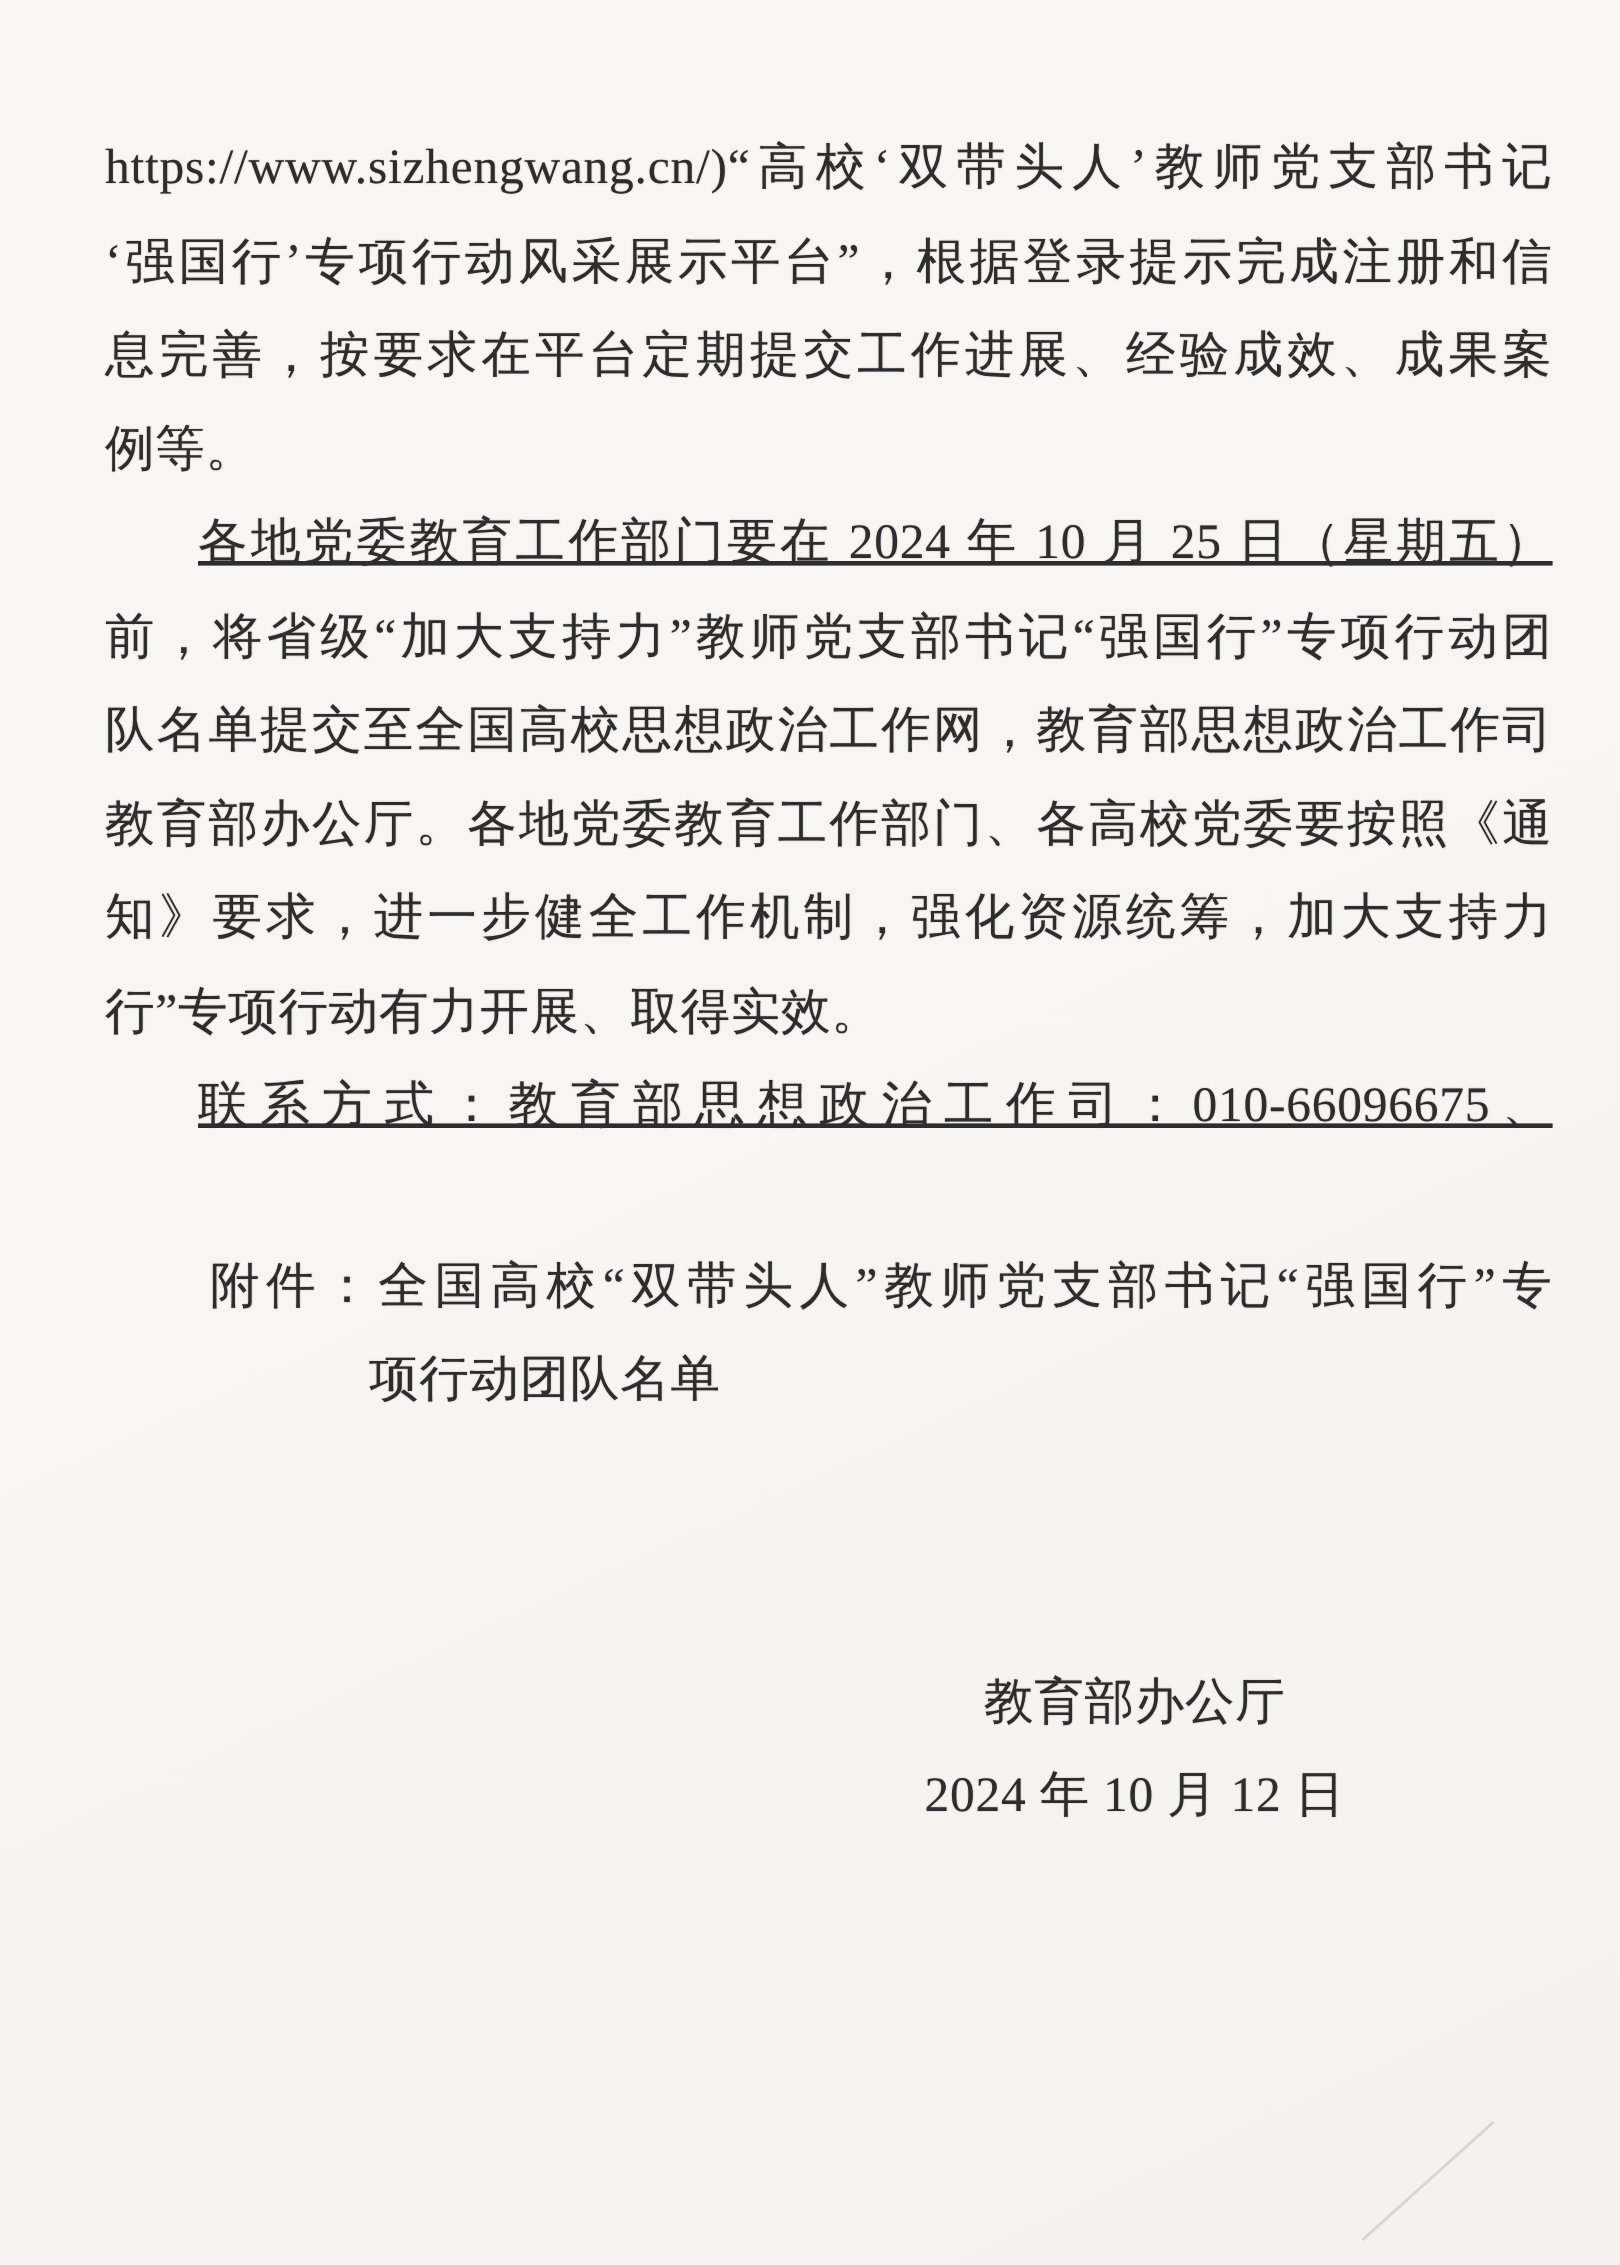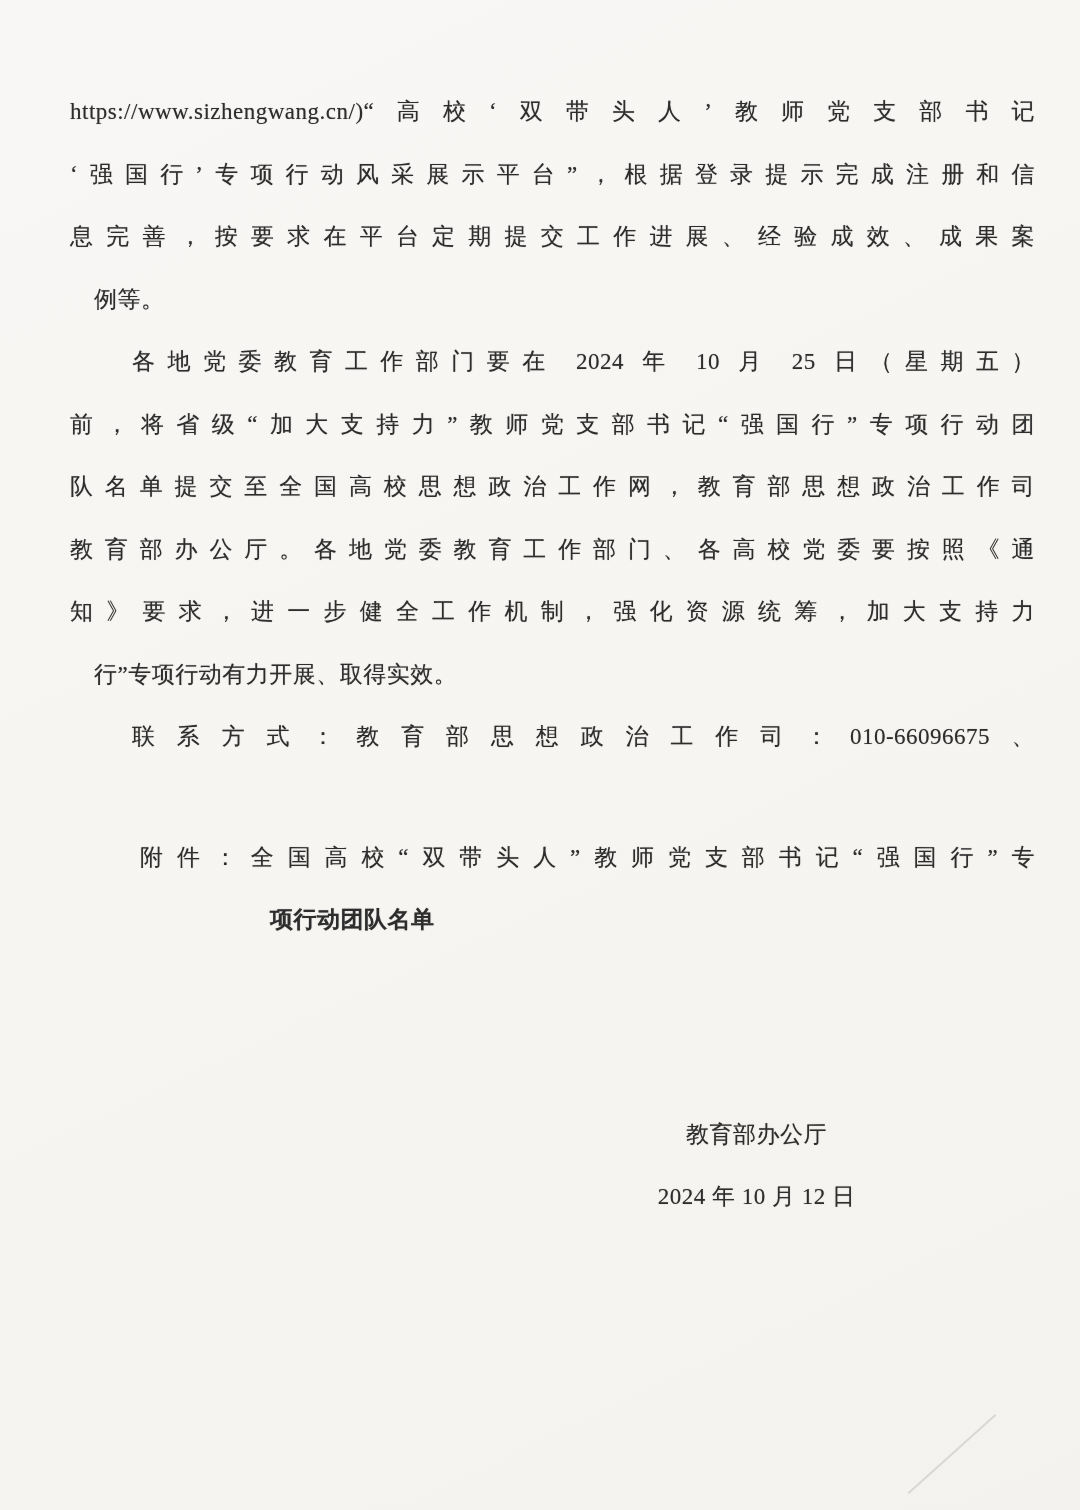--- a/index.html
+++ b/index.html
@@ -14,36 +14,35 @@
     margin: 0 auto;
     background: linear-gradient(155deg, #f8f7f5 0%, #f6f5f2 55%, #f3f2ef 100%);
     overflow: hidden;
     font-family: "Liberation Serif", "DejaVu Serif", serif;
     color: #2d2d2d;
   }
   .content {
     padding: 81px 45px 0 70px;
   }
   .l {
-    font-size: 23px;
+    font-size: 33px;
     line-height: 62.5px;
     letter-spacing: 0.5px;
     text-shadow: 0 0 1px rgba(45,45,45,0.45);
   }
   .fill {
     text-align: justify;
     text-align-last: justify;
   }
   .endl {
     white-space: nowrap;
-    margin-left: 24px;
   }
-  .ind  { text-indent: 62px; }
+  .ind  { text-indent: 62px; text-decoration: underline; }
   .ind-a1 { text-indent: 70px; }
-  .ind-a2 { text-indent: 176px; font-weight: bold; }
+  .ind-a2 { text-indent: 176px; }
   .attachment { margin-top: 58px; }
   .signature {
     margin-top: 152px;
     text-align: center;
     transform: translateX(204px);
   }
   .signature .l { white-space: nowrap; }
   .scratch {
     position: absolute;
     left: 893px;

